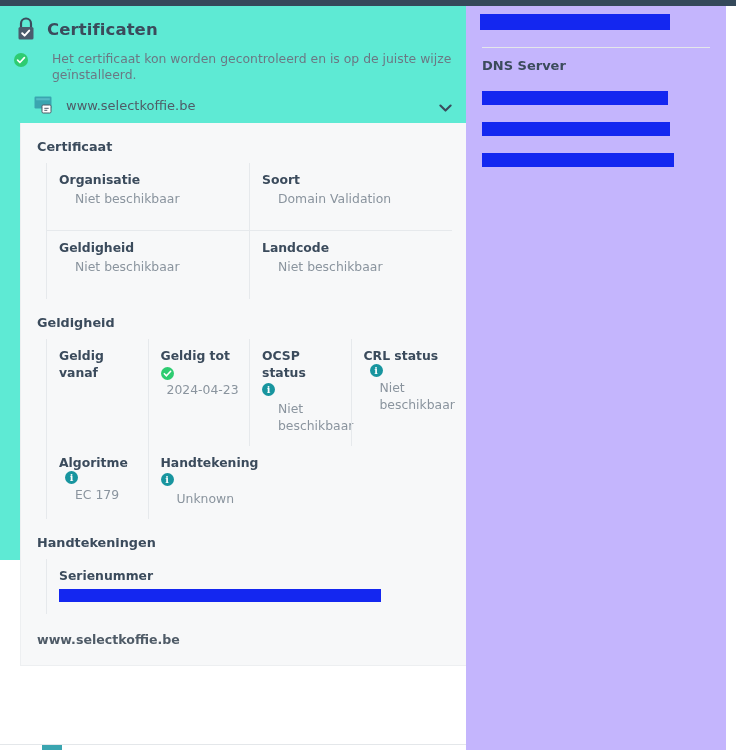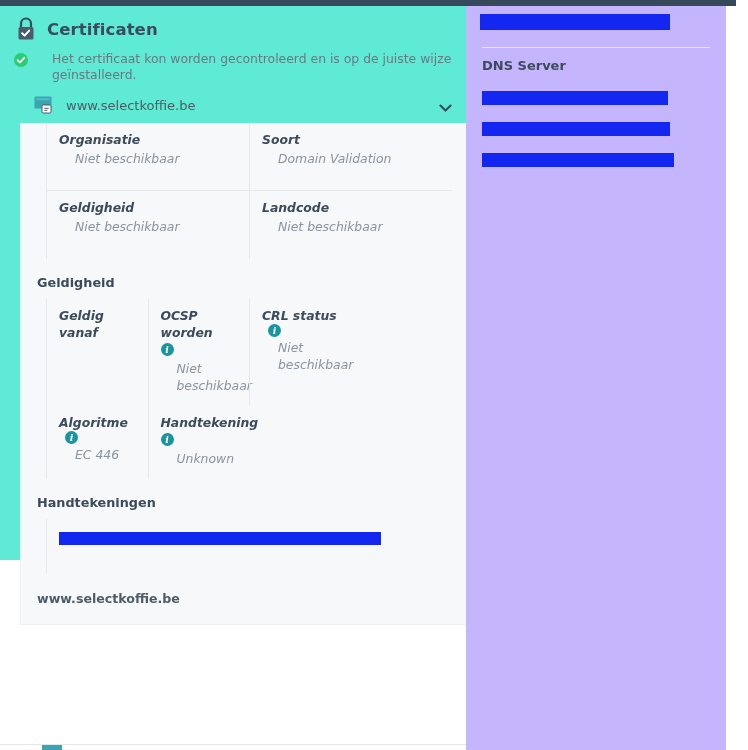--- a/index.html
+++ b/index.html
@@ -144,21 +144,20 @@
     font-size: 12.8px;
     font-weight: bold;
     color: #3b4b5c;
     padding: 16px 0 9px 16px;
   }
 
   .grid {
     display: flex;
     flex-wrap: wrap;
     margin: 0 22px 0 25px;
-    font-style: italic;
   }
 
   .cellbox {
     box-sizing: border-box;
     border-left: 1px solid #e6e9ec;
     border-bottom: 1px solid #e6e9ec;
     padding: 8px 10px 12px 12px;
   }
   .cellbox.noborderbottom { border-bottom: none; }
 
@@ -338,20 +337,21 @@
       <span class="site-name">www.selectkoffie.be</span>
       <span class="chev">
         <svg viewBox="0 0 13 9" width="13" height="9">
           <path d="M1.4 1.6 L6.5 6.6 L11.6 1.6" fill="none" stroke="#3b4b5c" stroke-width="2.1" stroke-linecap="round" stroke-linejoin="round"></path>
         </svg>
       </span>
     </div>
 
     <div class="card">
 
+      <div class="section-title">Certificaat</div>
       <div class="grid cert-grid">
         <div class="cellbox">
           <div class="cell-label">
               <span>Organisatie</span>
             </div>
           <div class="cell-value">
               <span class="vtxt">Niet beschikbaar</span>
             </div>
         </div>
         <div class="cellbox">
@@ -382,21 +382,35 @@
 
       <div class="section-title">Geldigheid</div>
       <div class="grid valid-grid">
         <div class="cellbox noborderbottom">
           <div class="cell-label">
               <span>Geldig vanaf</span>
             </div>
         </div>
         <div class="cellbox noborderbottom">
           <div class="cell-label">
-              <span>OCSP worden</span>
+              <span>Geldig tot</span>
+            </div>
+          <div class="cell-value with-check">
+            <span class="check-circle">
+              <svg viewBox="0 0 14 14" width="13" height="13">
+                  <circle cx="7" cy="7" r="7" fill="#2ecc71"></circle>
+                  <path d="M3.6 7.2 l2.3 2.3 l4.5 -4.9" fill="none" stroke="#ffffff" stroke-width="1.7" stroke-linecap="round" stroke-linejoin="round"></path>
+                </svg>
+            </span>
+            <span class="vtxt">2024-04-23</span>
+          </div>
+        </div>
+        <div class="cellbox noborderbottom">
+          <div class="cell-label">
+              <span>OCSP status</span>
             </div>
           <div class="cell-value">
             <span class="info-dot lead">i</span>
           </div>
           <div class="cell-value">
               <span class="vtxt">Niet beschikbaar</span>
             </div>
         </div>
         <div class="cellbox noborderbottom">
           <div class="cell-label">
@@ -409,39 +423,42 @@
         </div>
       </div>
 
       <div class="grid det-grid">
         <div class="cellbox noborderbottom">
           <div class="cell-label">
             <span>Algoritme</span>
             <span class="info-dot">i</span>
           </div>
           <div class="cell-value">
-              <span class="vtxt">EC 446</span>
+              <span class="vtxt">EC 179</span>
             </div>
         </div>
         <div class="cellbox noborderbottom">
           <div class="cell-label">
               <span>Handtekening</span>
             </div>
           <div class="cell-value">
             <span class="info-dot lead">i</span>
           </div>
           <div class="cell-value">
               <span class="vtxt">Unknown</span>
             </div>
         </div>
       </div>
 
       <div class="section-title">Handtekeningen</div>
       <div class="grid sig-grid">
         <div class="cellbox noborderbottom">
+          <div class="cell-label">
+              <span>Serienummer</span>
+            </div>
           <div class="cell-value">
             <span class="redact serial"></span>
           </div>
         </div>
       </div>
 
       <div class="site-footer">www.selectkoffie.be</div>
     </div>
 
     <div class="bottom-teaser"></div>

